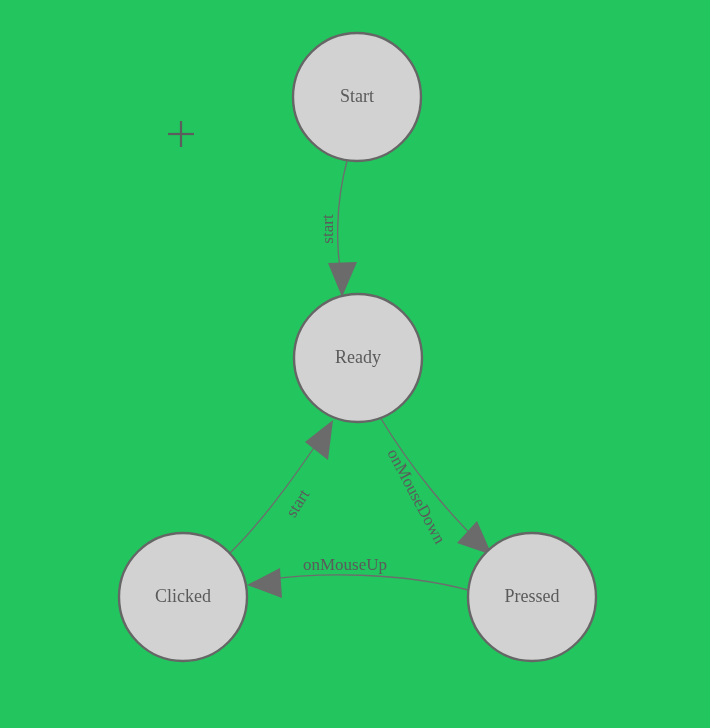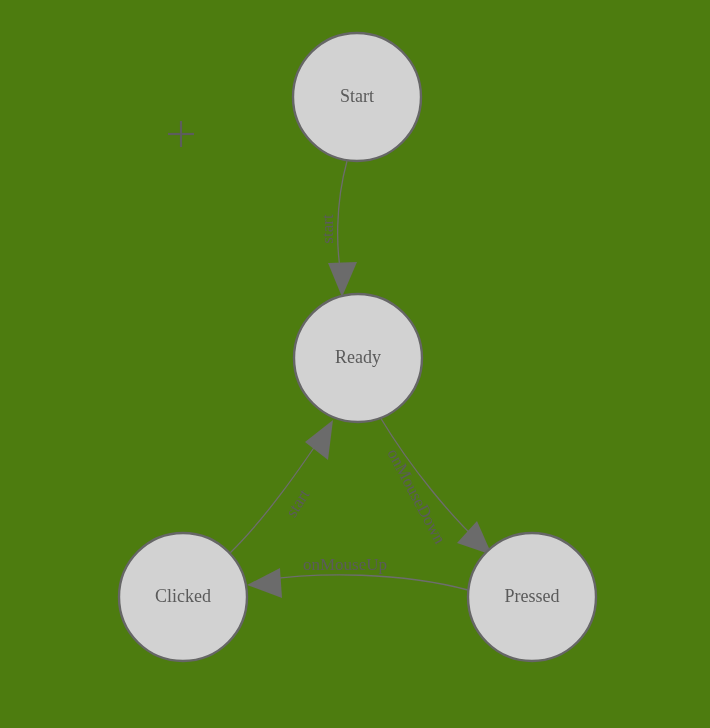--- a/index.html
+++ b/index.html
@@ -4,21 +4,21 @@
 <style>
   html, body {
     margin: 0;
     padding: 0;
     background: #ffffff;
   }
   #canvas {
     position: relative;
     width: 710px;
     height: 728px;
-    background: #4d7c0f;
+    background: #22c55e;
     overflow: hidden;
     font-family: "Liberation Serif", "DejaVu Serif", serif;
   }
   #graph-svg {
     position: absolute;
     left: 0;
     top: 0;
     width: 710px;
     height: 728px;
     display: block;

